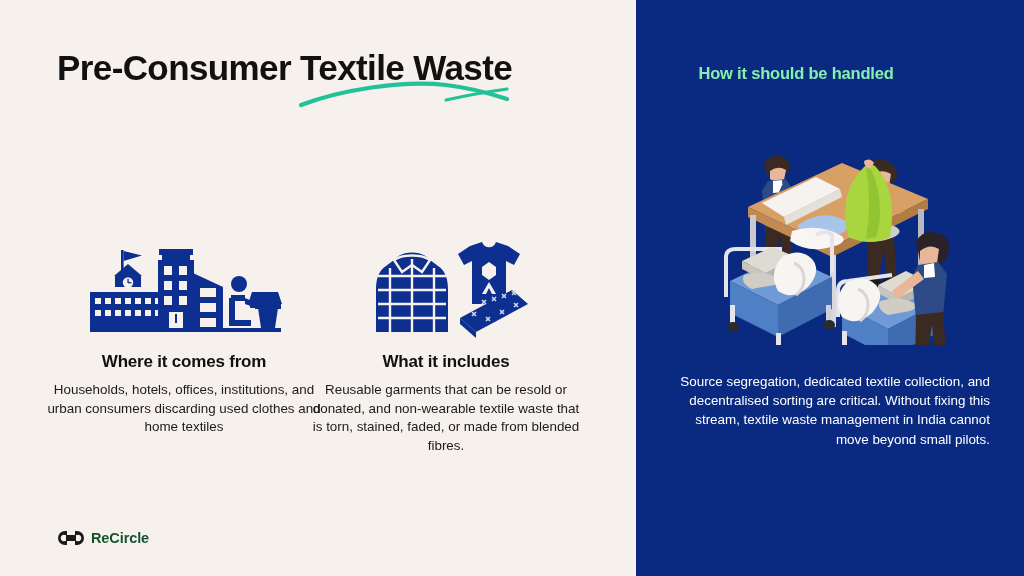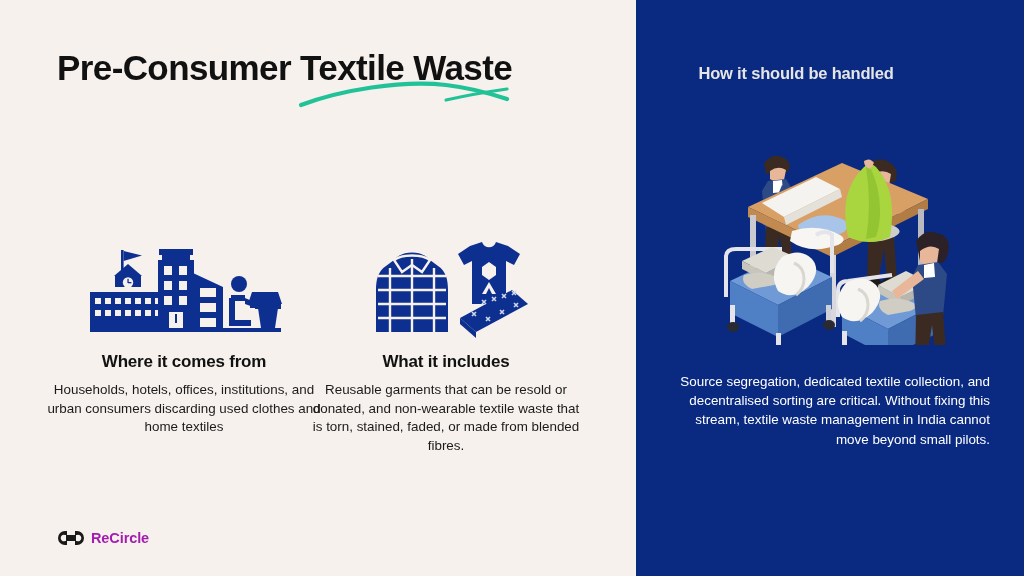--- a/index.html
+++ b/index.html
@@ -75,39 +75,39 @@
     position: absolute;
     left: 58px;
     bottom: 30px;
     display: flex;
     align-items: center;
     gap: 7px;
   }
   .logo-text {
     font-size: 14.5px;
     font-weight: 700;
-    color: #a21caf;
+    color: #14532d;
     letter-spacing: -0.1px;
   }
   
   .right-panel {
     position: absolute;
     left: 636px; top: 0;
     width: 388px;
     height: 576px;
     background: #0a2a82;
   }
   .right-heading {
     position: absolute;
     left: 0; top: 64px;
     width: 320px;
     text-align: center;
     font-size: 16.5px;
     font-weight: 700;
-    color: #e5e5e5;
+    color: #86efac;
     letter-spacing: -0.2px;
   }
   .illustration {
     position: absolute;
     left: 84px;
     top: 105px;
     width: 240px;
     height: 240px;
   }
   .right-body {

